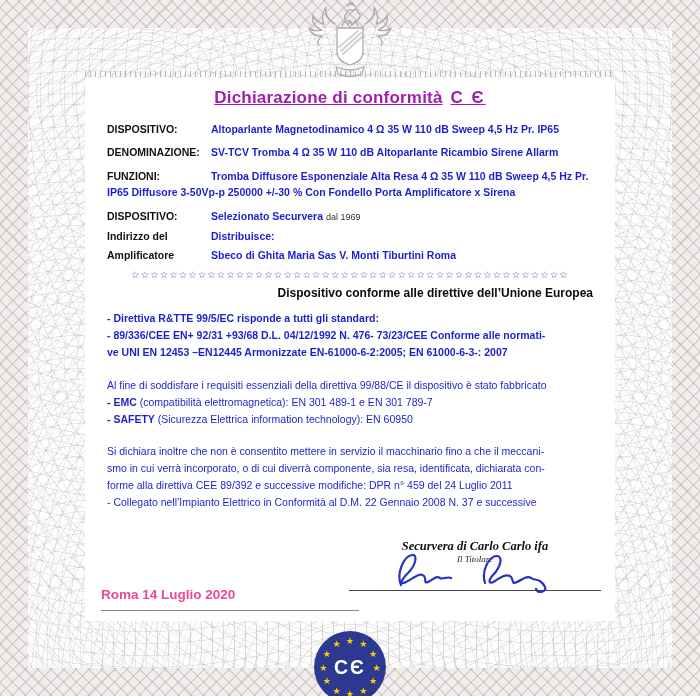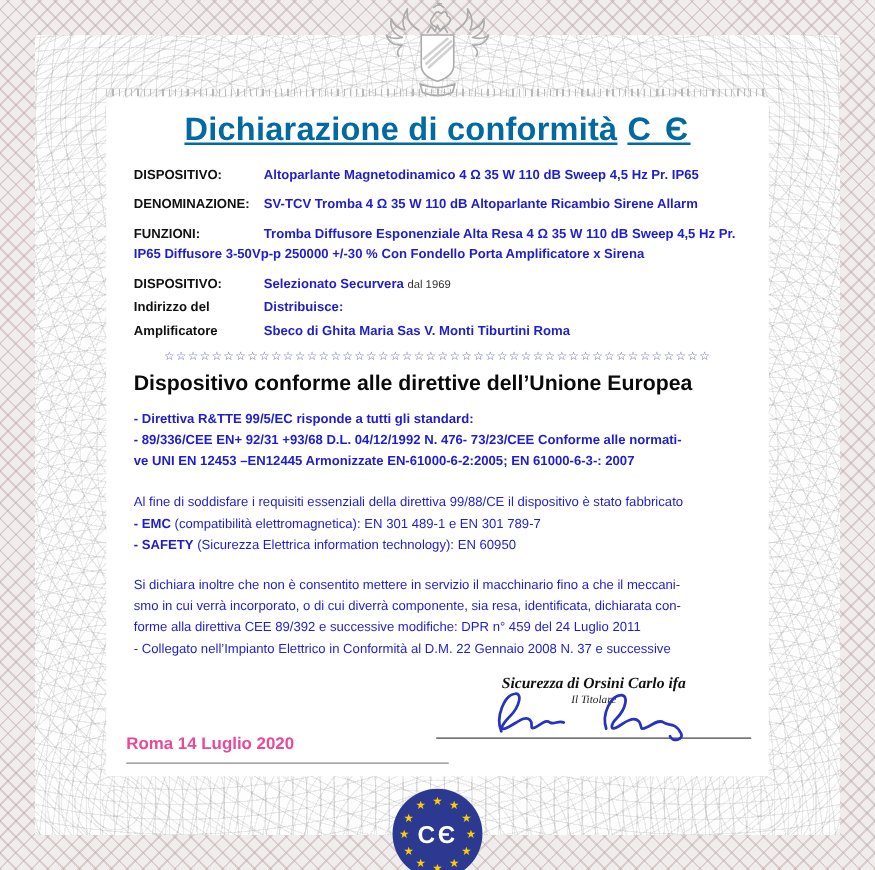--- a/index.html
+++ b/index.html
@@ -22,39 +22,39 @@
       repeating-radial-gradient(circle at 50% 104%, transparent 0 9px, rgba(125,125,125,.15) 9px 10px);
   }
 
   .crest { position:absolute; top:2px; left:50%; transform:translateX(-50%); }
 
   .sheet { position:absolute; left:85px; top:78px; width:530px; height:543px;
     background:#fff; padding:6px 22px 8px 22px; }
   .sheet::before { content:""; position:absolute; left:0; right:0; top:-7px; height:6px;
     background:repeating-linear-gradient(90deg, #b8b8b8 0 1px, transparent 1px 5px); }
 
-  .title { text-align:center; font-size:26px; font-weight:bold; color:#0369a1;
+  .title { text-align:center; font-size:17px; font-weight:bold; color:#a21caf;
     text-decoration:underline; margin:4px 0 14px 0; letter-spacing:.2px; white-space:nowrap; }
   .title .ce { font-weight:600; letter-spacing:2px; margin-left:8px; }
 
   .frow { display:flex; font-size:10.5px; line-height:15px; margin-bottom:8px; }
   .flab { font-weight:bold; color:#111; min-width:104px; flex:0 0 104px; }
   .fval { font-weight:bold; color:#1e1ecb; white-space:nowrap; }
   .fflow { font-size:10.5px; line-height:16px; margin-bottom:8px; color:#1e1ecb; font-weight:bold; }
   .fflow .flab-in { display:inline-block; width:104px; font-weight:bold; color:#111; vertical-align:top; }
   .suffix { font-size:9px; color:#333; font-weight:normal; }
 
   .dist { display:flex; margin-bottom:4px; }
   .dist .labs { flex:0 0 104px; font-size:10.5px; font-weight:bold; color:#111; line-height:19px; }
   .dist .vals { font-size:10.5px; font-weight:bold; color:#1e1ecb; line-height:19px; white-space:nowrap; }
 
   .stars { text-align:center; color:#5858b0; font-size:9.5px; letter-spacing:1px;
     white-space:nowrap; overflow:hidden; margin:2px 0 6px 0; }
 
-  .euhead { text-align:left; font-size:17px; font-weight:bold; color:#0a0a0a; margin-bottom:8px; }
+  .euhead { text-align:right; font-size:12px; font-weight:bold; color:#0a0a0a; margin-bottom:8px; }
 
   .para { font-size:10.5px; line-height:17px; color:#1e1ecb; }
   .para .ln { white-space:nowrap; }
   .p-standards { font-weight:bold; margin-top:10px; }
   .p-fab { margin-top:16px; }
   .p-mach { margin-top:15px; }
   .blead { font-weight:bold; }
 
   .sig-block { position:absolute; right:14px; bottom:30px; width:252px; text-align:center; }
   .sig-company { font-family:"Liberation Serif", serif; font-style:italic; font-weight:bold;
@@ -141,21 +141,21 @@
     </div>
 
     <div class="para p-mach">
       <div class="ln">Si dichiara inoltre che non è consentito mettere in servizio il macchinario fino a che il meccani-</div>
       <div class="ln">smo in cui verrà incorporato, o di cui diverrà componente, sia resa, identificata, dichiarata con-</div>
       <div class="ln">forme alla direttiva CEE 89/392 e successive modifiche: DPR n° 459 del 24 Luglio 2011</div>
       <div class="ln">- Collegato nell’Impianto Elettrico in Conformità al D.M. 22 Gennaio 2008 N. 37 e successive</div>
     </div>
 
     <div class="sig-block">
-      <div class="sig-company">Sicurezza di Orsini Carlo ifa</div>
+      <div class="sig-company">Securvera di Carlo Carlo ifa</div>
       <div class="sig-role">Il Titolare</div>
       <svg class="autograph" width="180" height="46" viewBox="0 0 180 46" fill="none" stroke="#2633c0" stroke-width="2.2" stroke-linecap="round">
         <path d="M16 36 C11 24 19 7 27 6 C33 5 31 16 23 24 C17 30 13 37 21 33 C29 29 35 23 39 27 C42 30 38 35 43 33 C48 31 51 26 55 29 C58 31 62 27 66 29"></path>
         <path d="M100 34 C96 22 104 7 112 7 C118 7 116 18 108 26 C104 30 102 37 110 32 C116 28 122 24 126 28 C129 31 126 36 132 33 C137 31 142 26 146 29 C149 32 155 28 160 38 C162 43 153 45 151 40"></path>
       </svg>
       <div class="sig-line"></div>
     </div>
 
     <div class="date-block">
       <div class="place-date">Roma 14 Luglio 2020</div>

